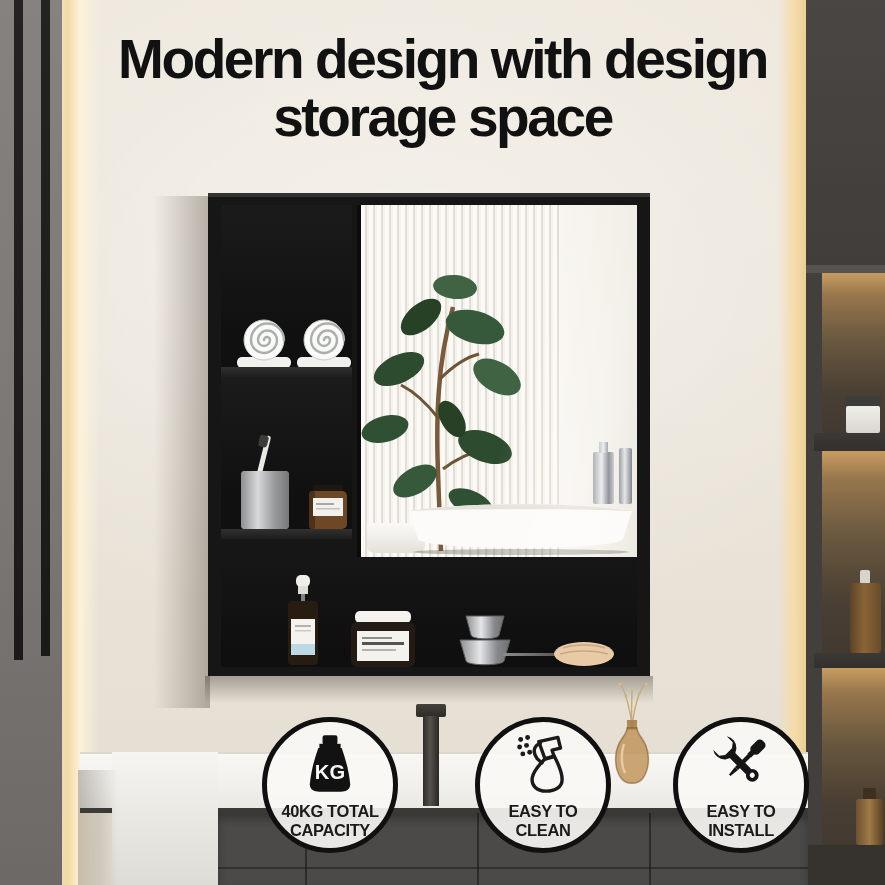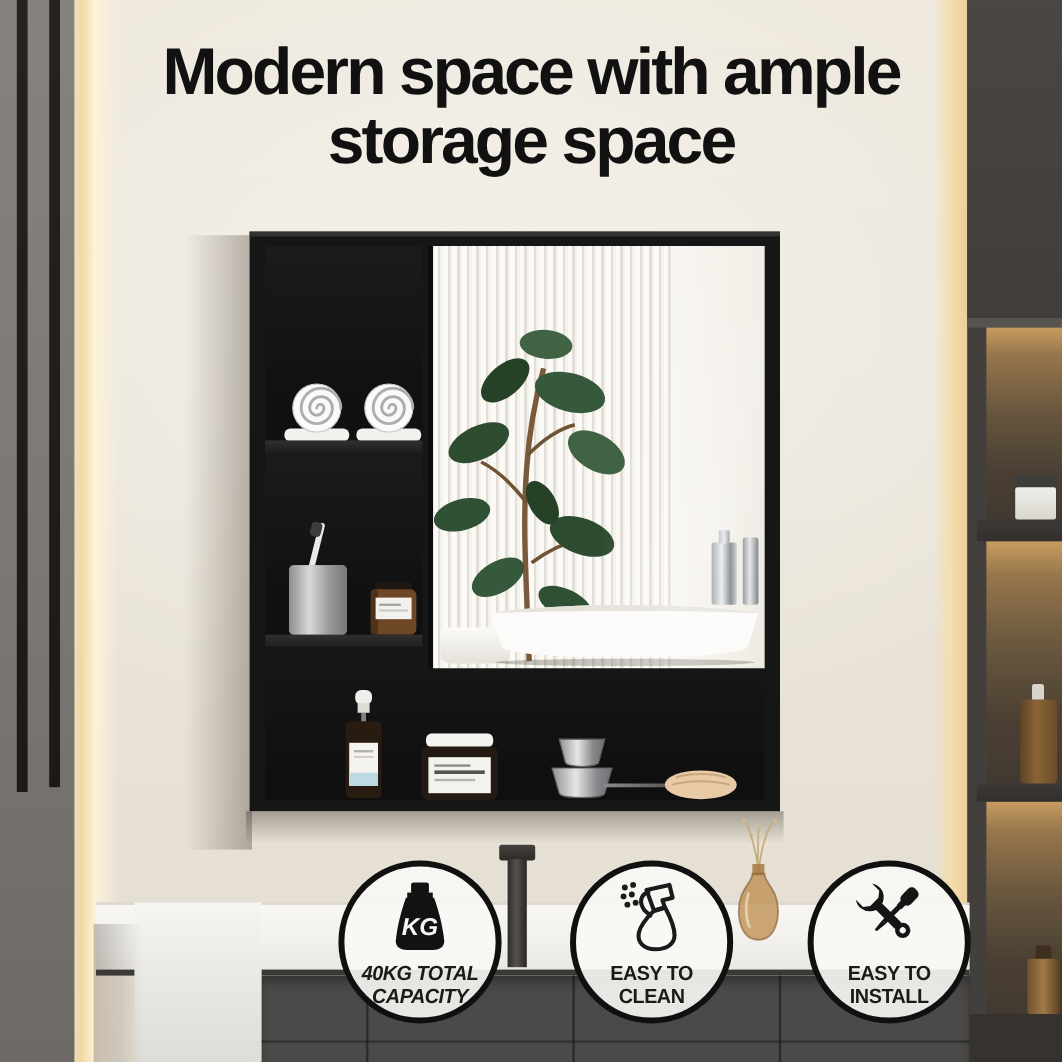--- a/index.html
+++ b/index.html
@@ -120,21 +120,21 @@
   .vanity-tap .stem{left:7px;top:12px;width:16px;height:90px;background:linear-gradient(90deg,#2f2c29,#55514c 45%,#2a2724);}
   .vase{left:606px;top:678px;width:52px;height:116px;}
 
   
   .badge{width:136px;height:136px;border-radius:50%;
     background:rgba(249,248,245,.9);border:5px solid var(--badgeBorder);
     box-sizing:border-box;text-align:center;}
   .badge .icon{margin-top:8px;height:72px;}
   .badge .lbl{font-weight:bold;font-size:17px;line-height:19px;letter-spacing:-.4px;
     color:#1b1a19;transform:scaleX(.97);}
-  .b1{left:77px;top:717px;} .b2{left:282px;top:717px;font-style:italic;} .b3{left:475px;top:717px;} .b4{left:673px;top:717px;}
+  .b1{left:77px;top:717px;} .b2{left:262px;top:717px;} .b3{left:475px;top:717px;} .b4{left:673px;top:717px;}
   svg{display:block;margin:0 auto;}
 </style>
 </head>
 <body>
 
 <div class="stage">
 
   <div class="abs wall"></div>
   <div class="abs glow-left"></div>
   <div class="abs glow-right"></div>
@@ -161,21 +161,21 @@
       <div class="abs flask"></div>
     </div>
     <div class="abs perfume">
       <div class="abs cap"></div>
       <div class="abs body"></div>
     </div>
     <div class="abs unit-bottom"></div>
   </div>
 
   <div class="abs title">
-    <div>Modern space with ample</div>
+    <div>Modern design with design</div>
     <div>storage space</div>
   </div>
 
   <div class="abs cab-shadow-left"></div>
   <div class="abs cab-shadow-bottom"></div>
 
   <div class="abs cabinet">
 
     <div class="abs compartment comp-top">
       <svg class="abs towels" width="118" height="56" viewBox="0 0 118 56">

